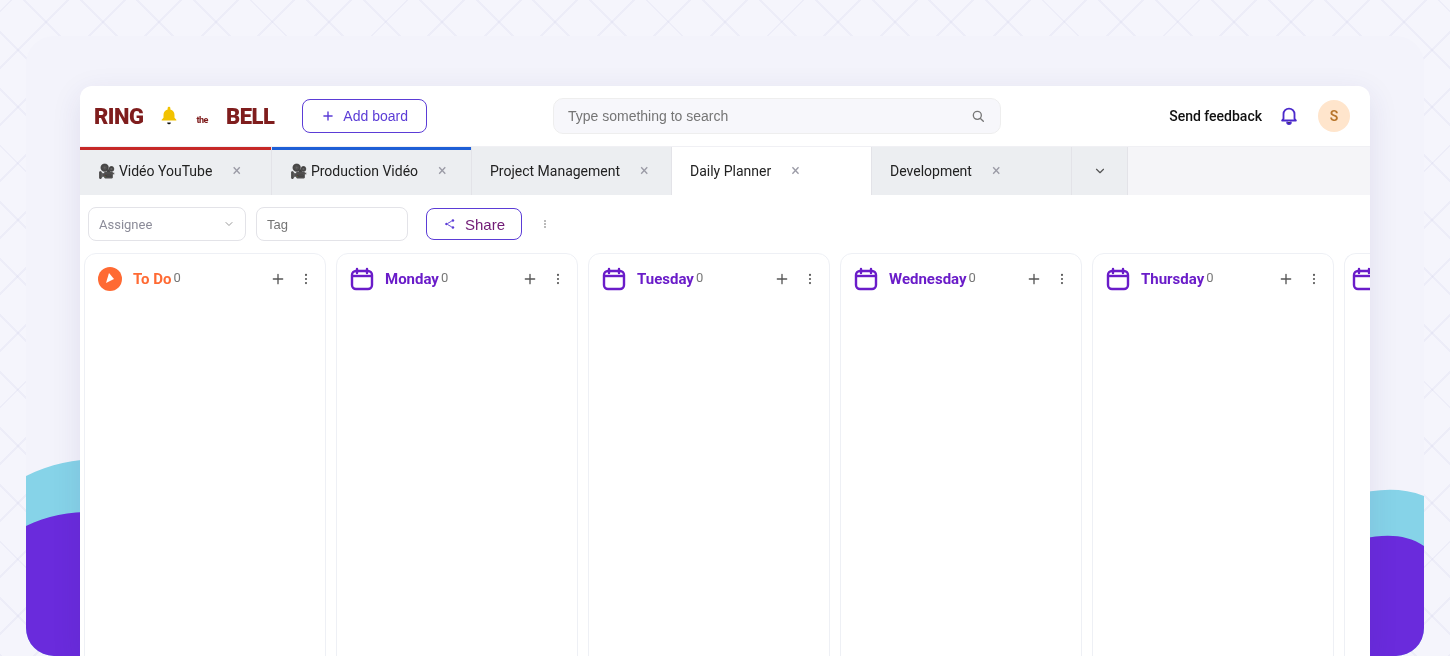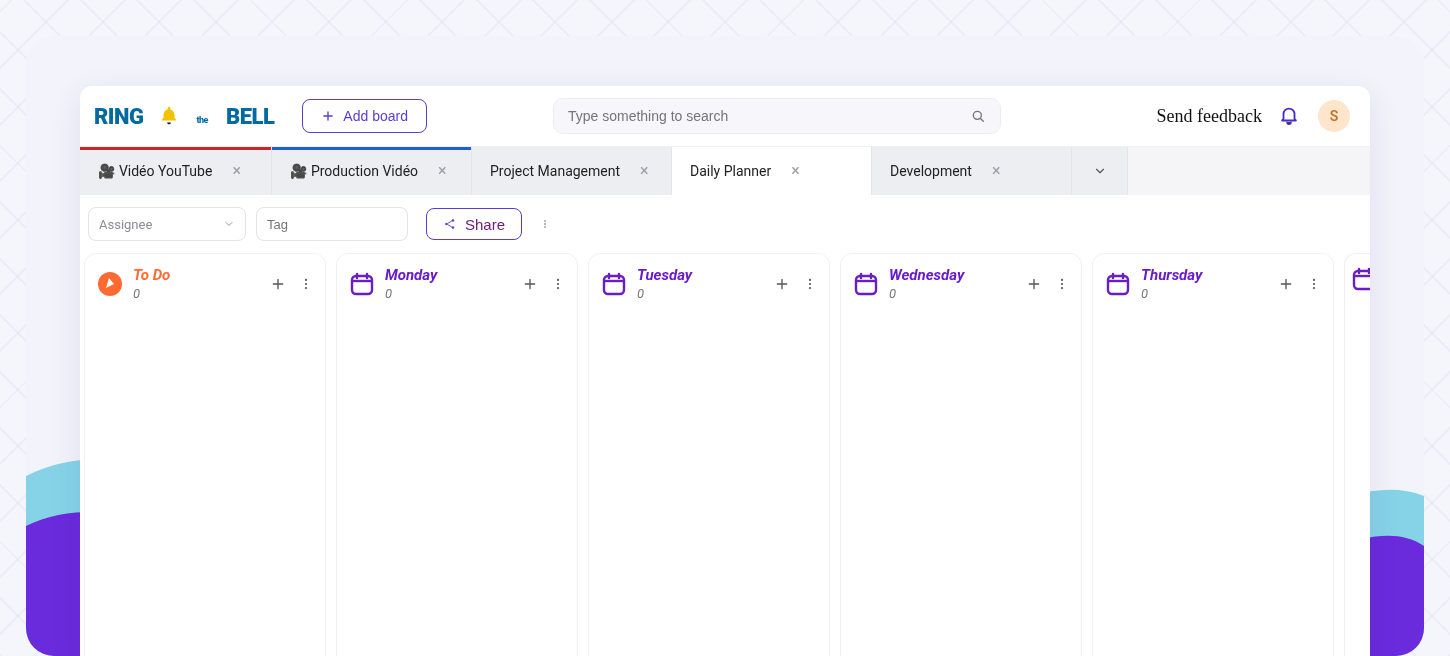--- a/index.html
+++ b/index.html
@@ -45,21 +45,21 @@
 .header {
   display: flex; align-items: center;
   padding: 12px 20px 12px 14px;
   gap: 16px;
   border-bottom: 1px solid #f0f0f4;
 }
 .logo {
   display: flex; align-items: center; gap: 17px;
   font-weight: 900; font-size: 22px;
   letter-spacing: -0.5px;
-  color: #0369a1;
+  color: #7f1d1d;
 }
 .logo .bell-icon { width: 22px; height: 22px; margin: 0 -2px; }
 .logo .the { font-size: 9px; font-weight: 800; margin: 0 1px; position: relative; top: 4px; }
 .add-board-btn {
   display: flex; align-items: center; gap: 8px;
   border: 1px solid #5b3cd6; color: #5b3cd6;
   background: #fff; padding: 8px 18px; border-radius: 8px;
   font-size: 14px; font-weight: 500; cursor: pointer;
   margin-left: 12px;
 }
@@ -70,21 +70,21 @@
   background: #f7f7fb; border-radius: 10px;
   padding: 16px 14px; height: 36px; width: 448px;
   border: 1px solid #eee;
 }
 .search-wrap input {
   flex: 1; border: none; outline: none; background: transparent;
   font-size: 14px; color: #333;
 }
 .spacer { flex: 1; }
 .feedback-link {
-  font-size: 18px; color: #111; font-weight: 500; cursor: pointer; font-family: Liberation Serif, serif;
+  font-size: 14px; color: #111; font-weight: 500; cursor: pointer;
 }
 .bell-btn { width: 24px; height: 24px; cursor: pointer; color: #5b3cd6; }
 .avatar {
   width: 32px; height: 32px; border-radius: 50%;
   background: #ffe5cc; display: flex; align-items: center; justify-content: center;
   font-weight: 600; color: #b8762c; font-size: 14px; cursor: pointer;
 }
 
 .tabs {
   display: flex; align-items: stretch; background: #f5f5f8;
@@ -140,21 +140,21 @@
   flex: 0 0 242px; height: 420px;
   border: 1px solid #eef0f5; border-radius: 12px;
   background: #fff;
   display: flex; flex-direction: column;
 }
 .col-head {
   display: flex; align-items: center; gap: 10px;
   padding: 12px 10px 10px 12px;
 }
 .col-icon { width: 26px; height: 26px; flex: 0 0 26px; display: flex; align-items: center; justify-content: center; }
-.col-title-wrap { flex: 1; display: flex; flex-direction: column; gap: 2px; font-style: italic; }
+.col-title-wrap { flex: 1; display: flex; flex-direction: row; gap: 2px; }
 .col-title { font-size: 15px; font-weight: 700; }
 .col-title.todo { color: #ff6a33; }
 .col-title.cal { color: #6a1cc9; }
 .col-count { font-size: 13px; color: #777; }
 .col-actions { display: flex; align-items: center; gap: 10px; }
 .icon-btn { cursor: pointer; color: #555; width: 18px; height: 18px; display: flex; align-items: center; justify-content: center; }
 .column.peek { flex: 0 0 42px; border-right: none; border-top-right-radius: 0; border-bottom-right-radius: 0; }
 
 svg { display: block; }
 </style>

